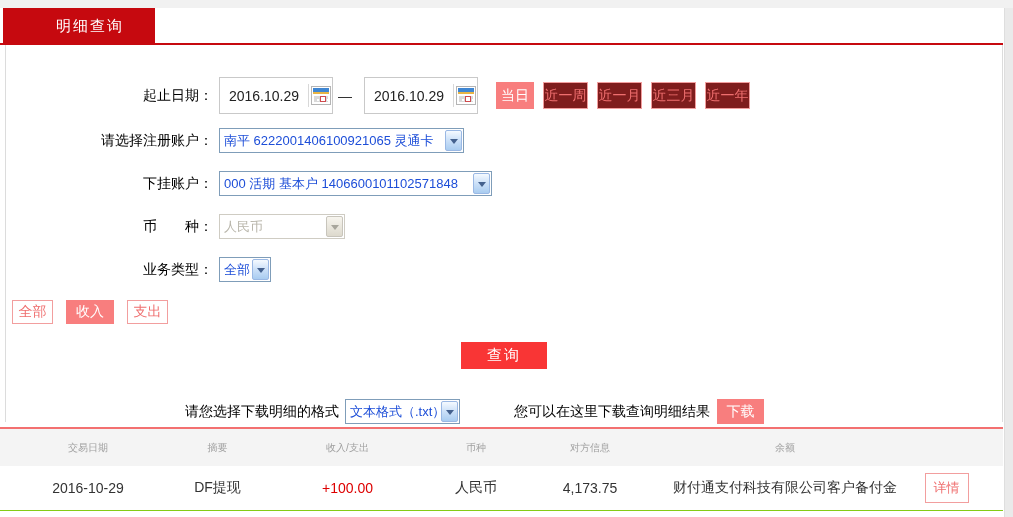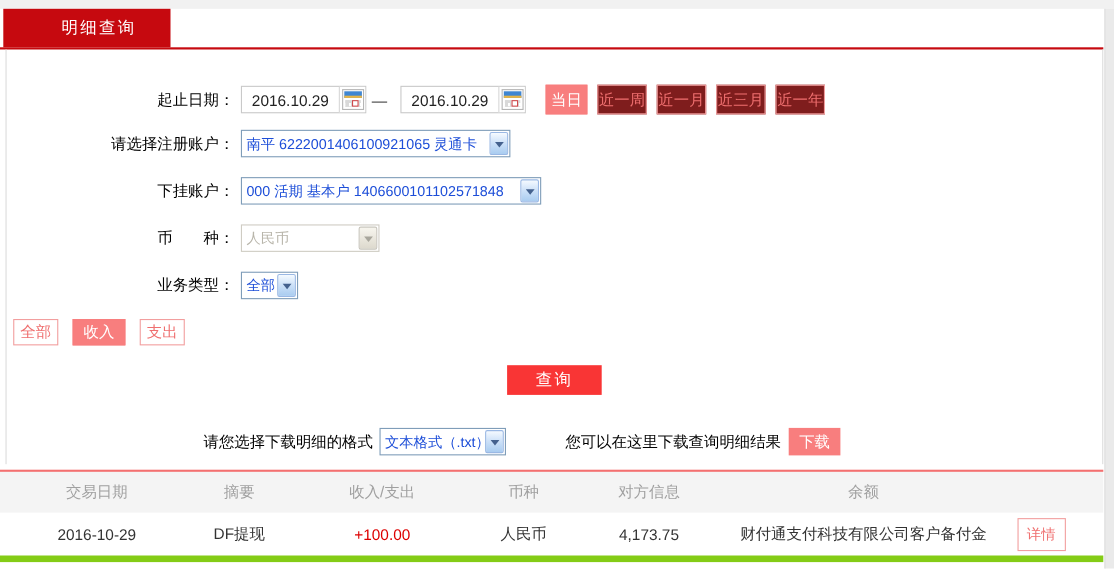--- a/index.html
+++ b/index.html
@@ -16,21 +16,21 @@
     color:#fff; font-size:15px; line-height:35px; text-align:center; letter-spacing:2px; cursor:pointer;padding-left:22px; }
   .redline { width:1003px; height:2px; background:var(--brand-red); }
 
   .panel { margin-left:5px; width:998px; height:377px;
     border-left:1px solid #dcdcdc; border-right:1px solid #dcdcdc; padding-top:32px; }
 
   .frow { display:flex; align-items:center; margin-bottom:18px; }
   .frow.daterow { margin-bottom:14px; }
   .flabel { width:207px; text-align:right; font-size:14px; color:#000; flex:none; }
 
-  .date-input { width:114px; height:25px; border:1px solid #c9c9c9; background:#fff;
+  .date-input { width:114px; height:37px; border:1px solid #c9c9c9; background:#fff;
     display:flex; align-items:center; margin-left:6px; cursor:text; }
   .date-text { flex:1; text-align:center; font-size:14px; color:#222; }
   .cal-btn { width:24px; height:23px; border-left:1px solid #d8d8d8; display:flex;
     align-items:center; justify-content:center; cursor:pointer; background:#fff; }
   .cal-icon { position:relative; width:20px; height:19px; border:1px solid #b5b5b5; background:#fff; }
   .cal-icon::before { content:""; position:absolute; top:1px; left:1px; right:1px; height:4px;
     background:#3f86d2; border-bottom:2px solid #e8b545; }
   .cal-icon::after { content:""; position:absolute; left:2px; right:2px; top:9px; bottom:2px;
     background-image:repeating-linear-gradient(90deg,#d9d9d9 0 3px,transparent 3px 5px),
       repeating-linear-gradient(180deg,#d9d9d9 0 3px,transparent 3px 5px); }
@@ -66,22 +66,22 @@
     color:#fff; font-size:15px; cursor:pointer; letter-spacing:2px; }
 
   .dlrow { margin-top:30px; display:flex; align-items:center; padding-left:179px; font-size:14px; color:#000; }
   .dl-hint { margin-left:54px; margin-right:7px; }
   .dl-btn { width:47px; height:25px; background:var(--salmon); border:none; color:#fff;
     font-size:14px; cursor:pointer; }
 
   .tablewrap { margin-top:5px; width:1003px; border-top:2px solid var(--table-divider); }
   .thead, .trow { display:grid; padding-left:6px;
     grid-template-columns:164px 95px 165px 92px 136px 254px 1fr; align-items:center; text-align:center; }
-  .thead { height:37px; background:#f4f4f4; color:#a0a0a0; font-size:14px; }
-  .trow { height:45px; border-bottom:6px solid #84cc16; color:#333; font-size:14px; }
+  .thead { height:37px; background:#f4f4f4; color:#a0a0a0; font-size:10px; }
+  .trow { height:45px; border-bottom:1px solid #84cc16; color:#333; font-size:14px; }
   .cell-amount { color:var(--amount-red); }
   .detail-btn { justify-self:center; margin-right:22px; padding:5px 8px; background:#fff;
     border:1px solid var(--salmon-border); color:var(--salmon-text); font-size:13px; cursor:pointer; }
 </style>
 </head>
 <body>
 
 <div class="top-strip"></div>
 
 <div class="tabrow">

